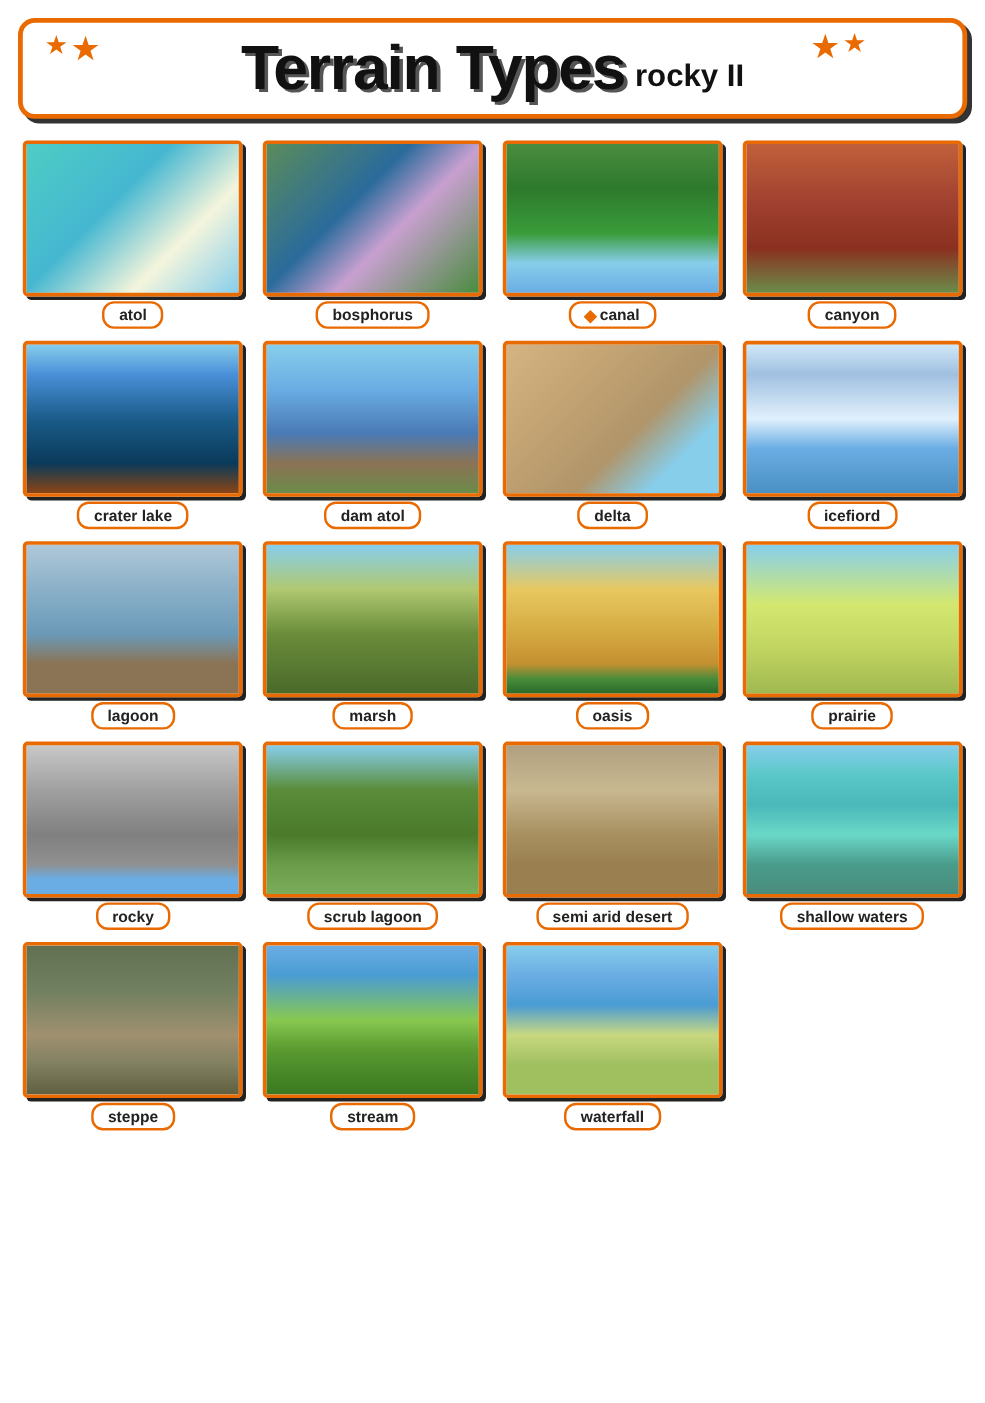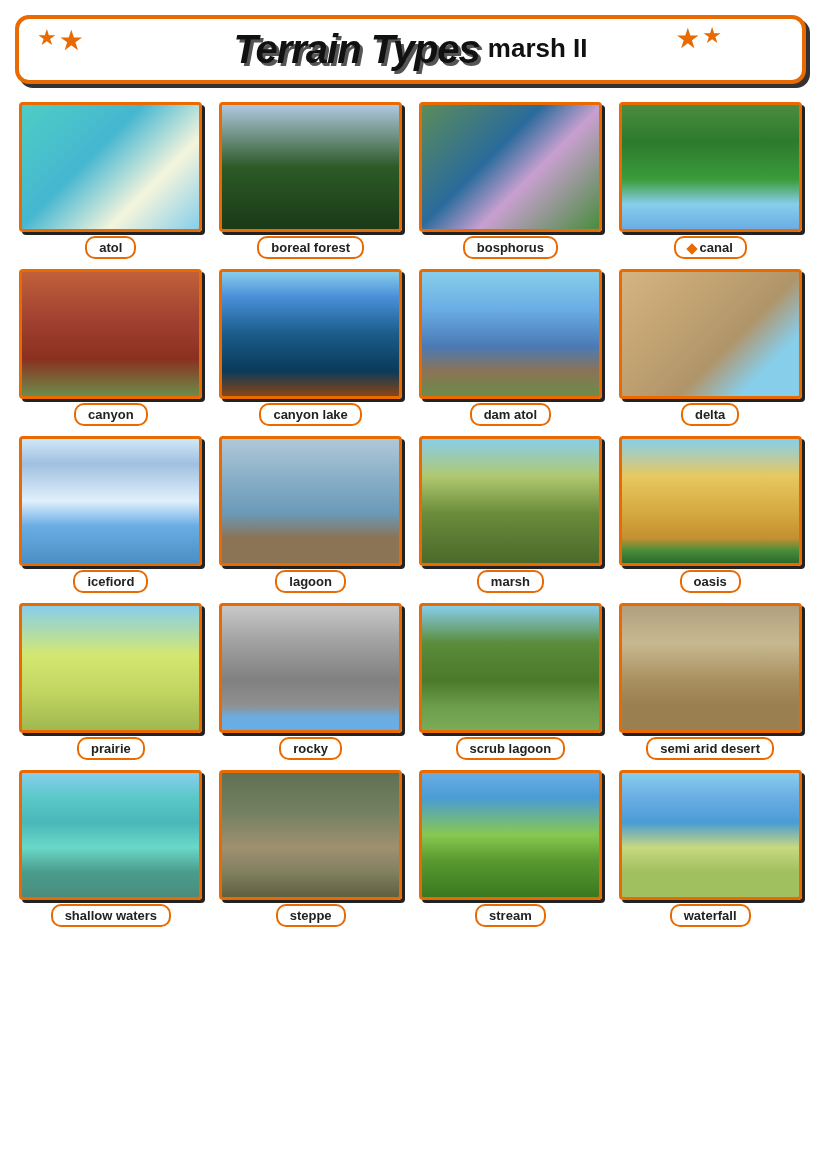--- a/index.html
+++ b/index.html
@@ -25,23 +25,22 @@
       box-shadow: 4px 4px 0 #333;
       padding: 8px 20px;
       margin-bottom: 18px;
       display: flex;
       align-items: center;
       justify-content: center;
       position: relative;
     }
 
     .header-title {
-      font-size: 40px;
+      font-size: 52px;
       font-weight: 900;
-      font-style: italic;
       color: #111;
       font-family: 'Arial Black', Arial, sans-serif;
       letter-spacing: -1px;
       text-shadow: 3px 3px 0 #555;
     }
 
     .header-part {
       font-size: 26px;
       font-weight: bold;
       color: #111;
@@ -159,51 +158,47 @@
 <body>
 
 <div class="page-wrapper">
 
   <div class="header-box">
     <div class="star-left">
       <span class="star-sm">★</span>
       <span class="star">★</span>
     </div>
     <span class="header-title">Terrain Types</span>
-    <span class="header-part">marsh II</span>
+    <span class="header-part">rocky II</span>
     <div class="star-right">
       <span class="star">★</span>
       <span class="star-sm">★</span>
     </div>
   </div>
 
   <div class="grid" id="terrain-grid">
   <div class="card">
         <div class="card-img img-atol"></div>
         <div class="card-label">atol</div>
       </div>
       <div class="card">
-        <div class="card-img img-boreal"></div>
-        <div class="card-label">boreal forest</div>
-      </div>
-      <div class="card">
         <div class="card-img img-bosphorus"></div>
         <div class="card-label">bosphorus</div>
       </div>
       <div class="card">
         <div class="card-img img-canal"></div>
         <div class="card-label"><span class="label-diamond"></span>canal</div>
       </div>
       <div class="card">
         <div class="card-img img-canyon"></div>
         <div class="card-label">canyon</div>
       </div>
       <div class="card">
         <div class="card-img img-crater"></div>
-        <div class="card-label">canyon lake</div>
+        <div class="card-label">crater lake</div>
       </div>
       <div class="card">
         <div class="card-img img-dam"></div>
         <div class="card-label">dam atol</div>
       </div>
       <div class="card">
         <div class="card-img img-delta"></div>
         <div class="card-label">delta</div>
       </div>
       <div class="card">

